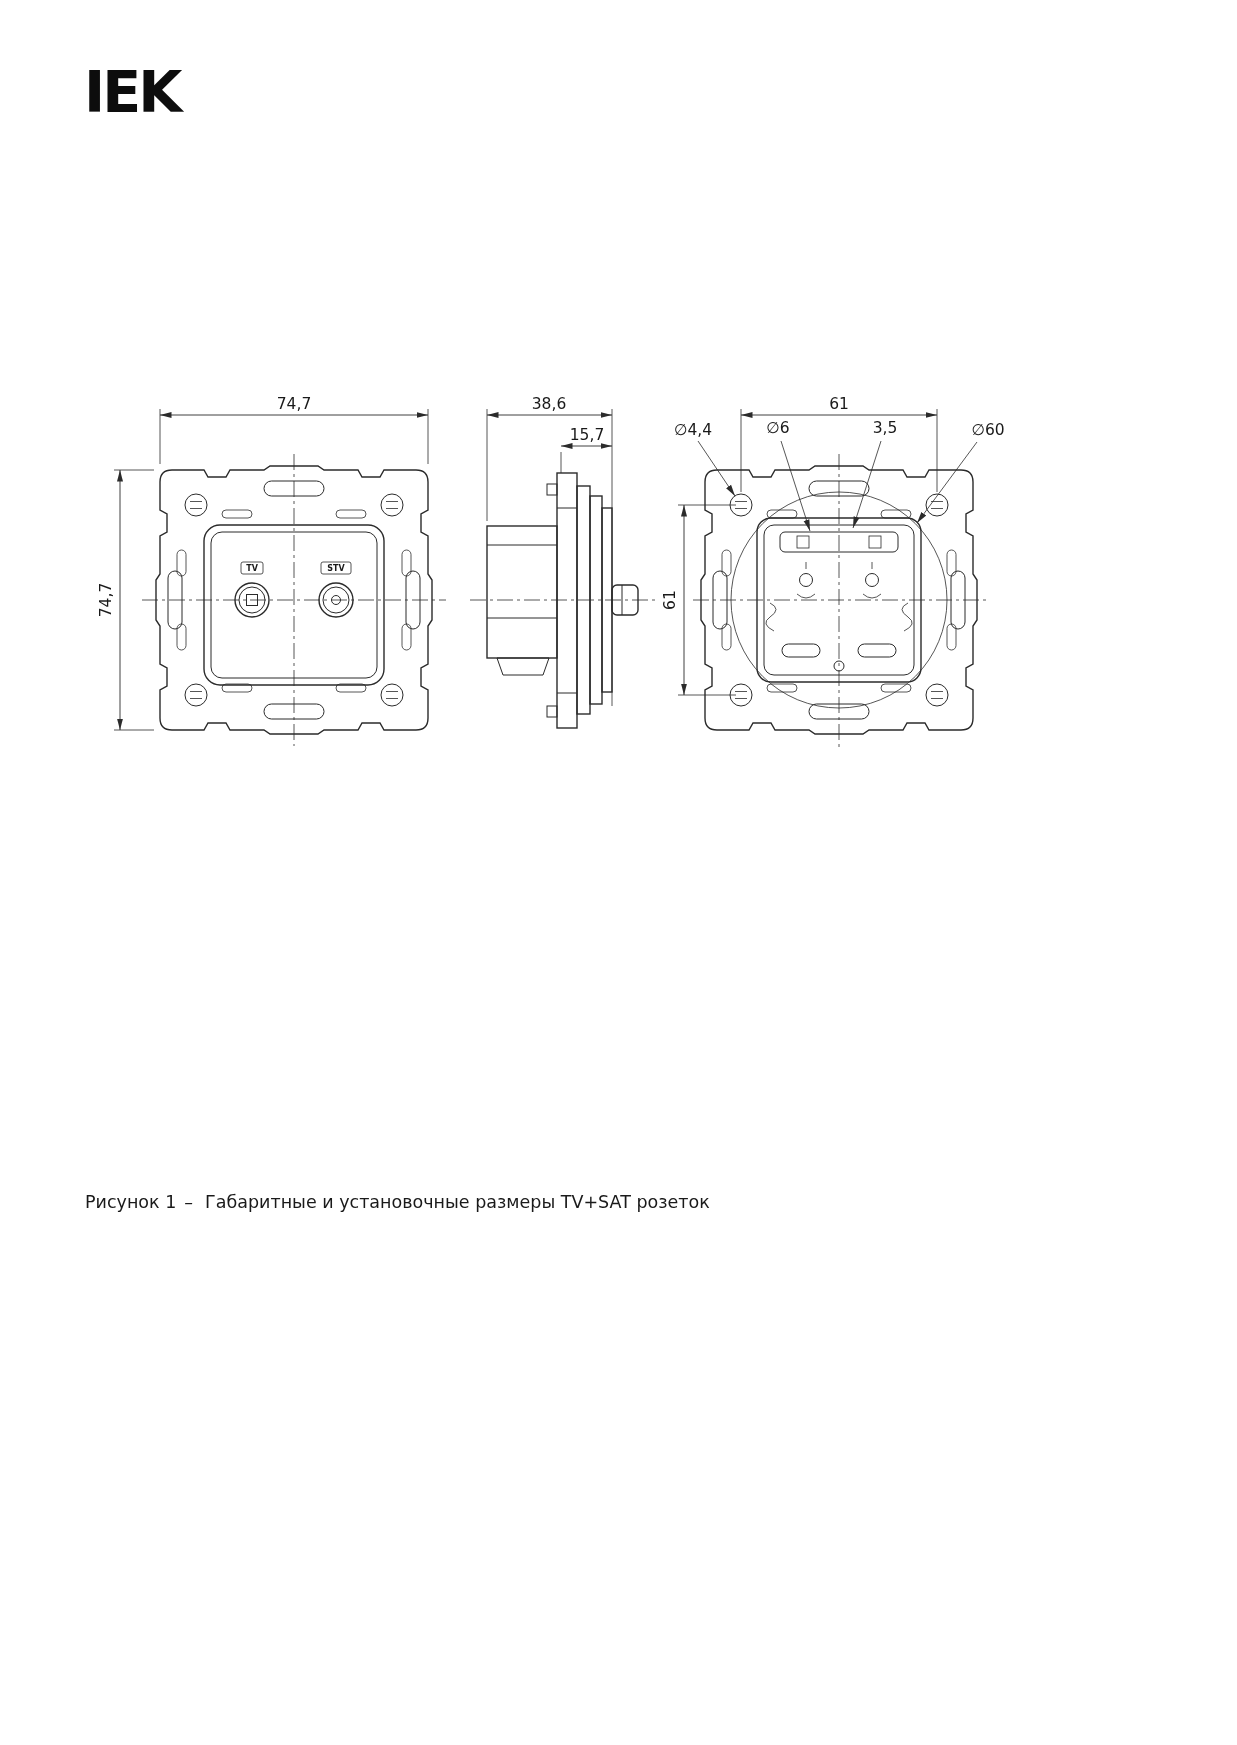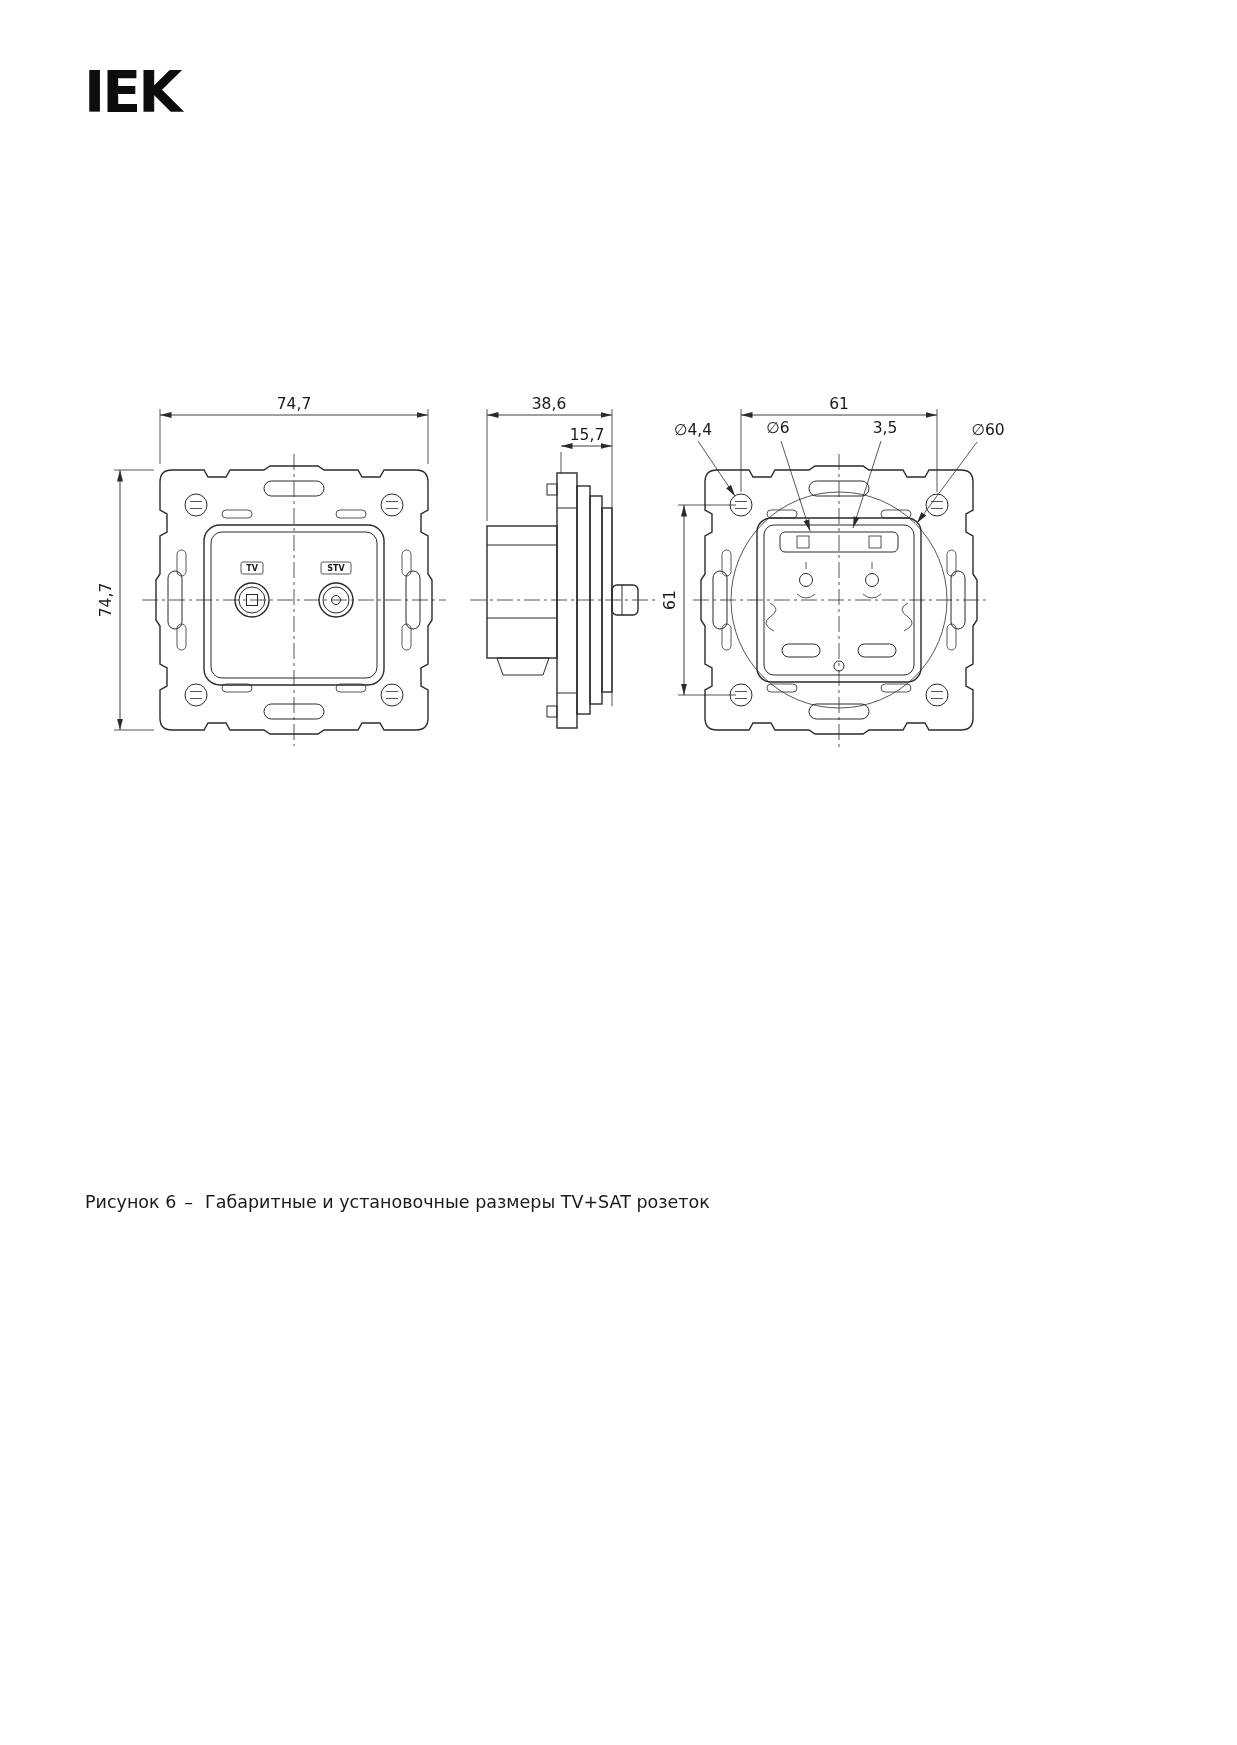--- a/index.html
+++ b/index.html
@@ -218,16 +218,16 @@
       </g>
 
       <g>
         <text x="988" y="417" text-anchor="middle">∅60</text>
         <line class="thin" x1="977" y1="424" x2="917" y2="505" marker-end="url(#arr)"></line>
       </g>
     </g>
   </svg>
 
   <div class="caption">
-    <span>Рисунок 6</span><span class="sep">–</span><span>Габаритные и установочные размеры TV+SAT розеток</span>
+    <span>Рисунок 1</span><span class="sep">–</span><span>Габаритные и установочные размеры TV+SAT розеток</span>
   </div>
 
 </div>
 
 </body></html>

